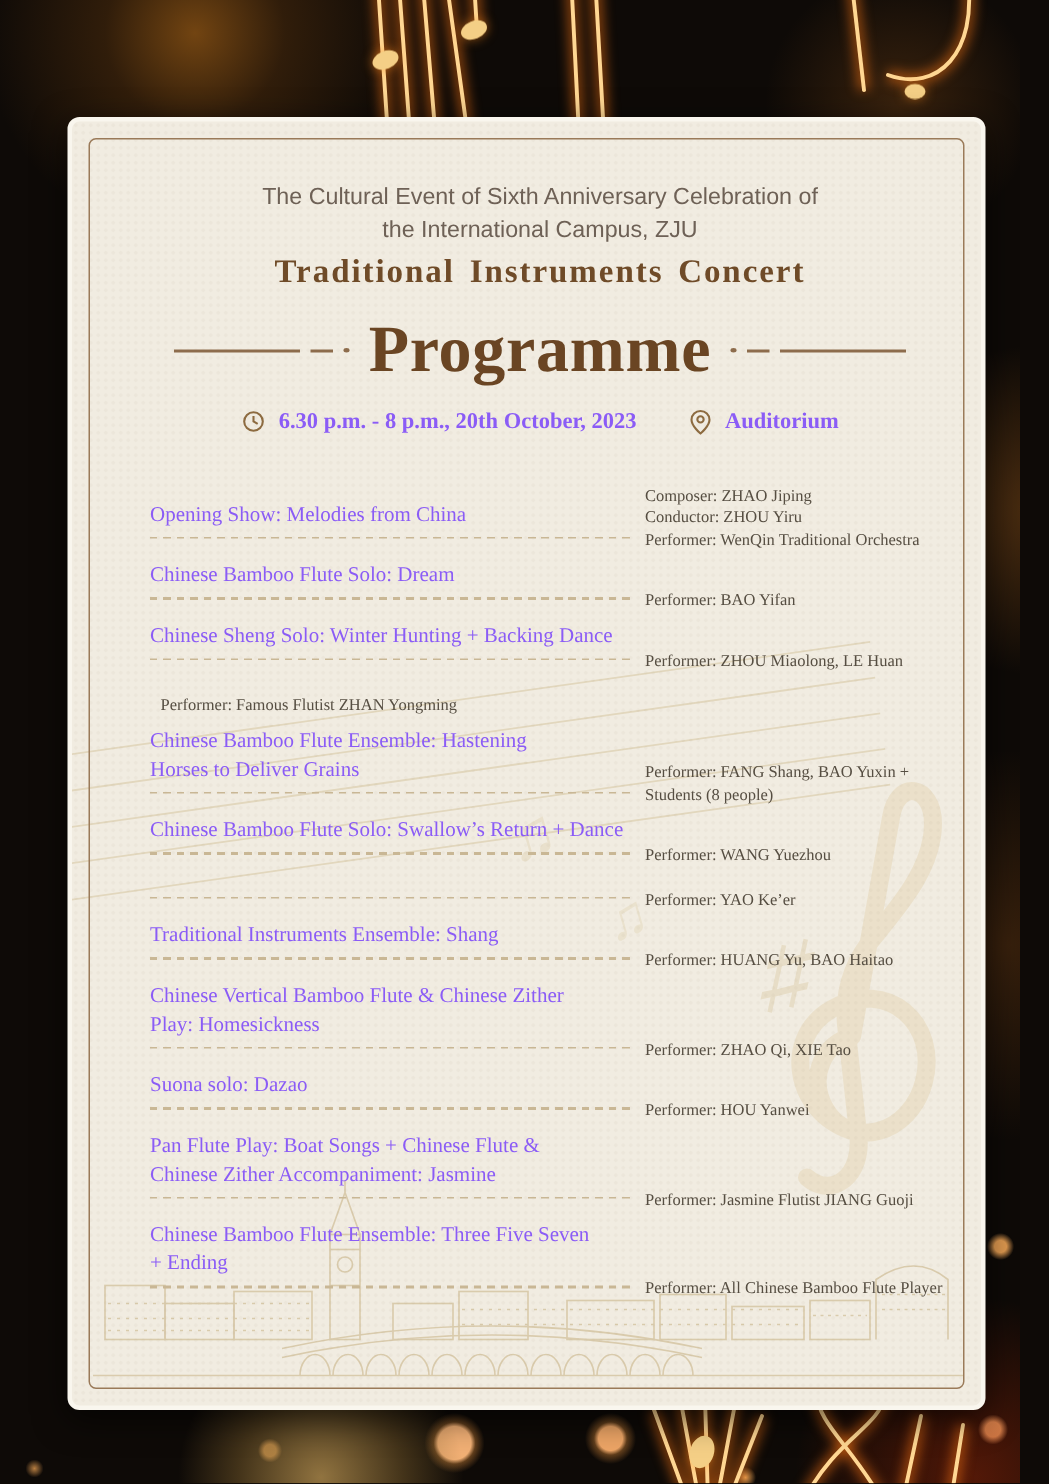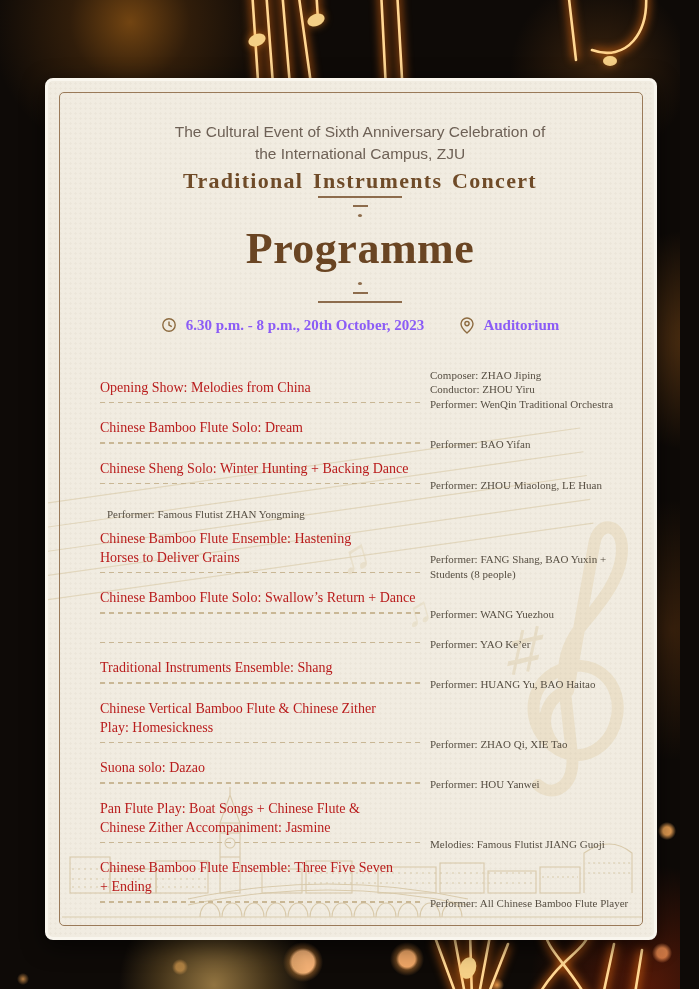--- a/index.html
+++ b/index.html
@@ -37,37 +37,37 @@
   .inner-border{position:absolute;inset:11px;border:1.5px solid #9a7a59;border-radius:5px;
     z-index:4;pointer-events:none;}
   .watermarks{position:absolute;inset:0;z-index:0;pointer-events:none;}
   .content{position:absolute;left:52px;top:0;width:520px;z-index:3;padding-top:40px;}
 
   
   .event-title{font-family:"Liberation Sans",sans-serif;font-size:15.5px;line-height:1.4;
     color:#6e6156;text-align:center;white-space:pre;}
   .concert-title{margin-top:4px;text-align:center;font-weight:bold;font-size:22px;
     letter-spacing:1.3px;word-spacing:3px;color:#6f4b28;}
-  .programme-row{margin-top:2px;display:flex;align-items:center;justify-content:center;gap:7px;flex-direction:column;}
+  .programme-row{margin-top:14px;display:flex;align-items:center;justify-content:center;gap:7px;}
   .programme-title{font-size:44px;font-weight:bold;color:#6a4523;line-height:1.15;
     margin:0 6px;letter-spacing:.5px;}
   .orn-line{width:84px;height:2px;background:#8d6c4c;}
   .orn-dash{width:15px;height:2px;background:#8d6c4c;}
   .orn-dot{width:4px;height:3px;border-radius:50%;background:#8d6c4c;}
   .meta-row{margin-top:14px;display:flex;align-items:center;justify-content:center;gap:9px;
     font-weight:bold;font-size:15px;color:#8b5cf6;}
   .meta-gap{width:18px;}
   .meta-icon{display:inline-flex;}
 
   
   .prog-list{margin-top:26px;}
   .prog-row{display:flex;justify-content:space-between;align-items:flex-end;margin-bottom:15px;}
   .prog-row:nth-child(10){margin-top:14px;}
   .prog-left{width:323px;}
-  .prog-title{font-size:14px;line-height:19px;color:#b91c1c;white-space:pre;font-family:Liberation Serif, serif;}
+  .prog-title{font-size:14px;line-height:19px;color:#8b5cf6;white-space:pre;font-family:Liberation Serif, serif;}
   .prog-dash{height:1.5px;margin-top:5px;
     background-image:repeating-linear-gradient(90deg,#c9b795 0 5px,transparent 5px 9px);}
   .prog-right{width:190px;margin-left:7px;transform:translateY(8px);}
   .credit-line{font-size:11px;line-height:14.5px;color:#564e42;white-space:pre;}
 </style>
 </head>
 <body>
 
 <div class="stage">
   <div class="bg-glows"></div>
@@ -302,21 +302,21 @@
             </div>
   </div>
 
   <div class="prog-row">
     <div class="prog-left">
       <div class="prog-title">Pan Flute Play: Boat Songs + Chinese Flute &amp;
 Chinese Zither Accompaniment: Jasmine</div>
       <div class="prog-dash"></div>
     </div>
     <div class="prog-right">
-              <div class="credit-line">Melodies: Famous Flutist JIANG Guoji</div>
+              <div class="credit-line">Performer: Jasmine Flutist JIANG Guoji</div>
             </div>
   </div>
 
   <div class="prog-row">
     <div class="prog-left">
       <div class="prog-title">Chinese Bamboo Flute Ensemble: Three Five Seven
 + Ending</div>
       <div class="prog-dash"></div>
     </div>
     <div class="prog-right">

